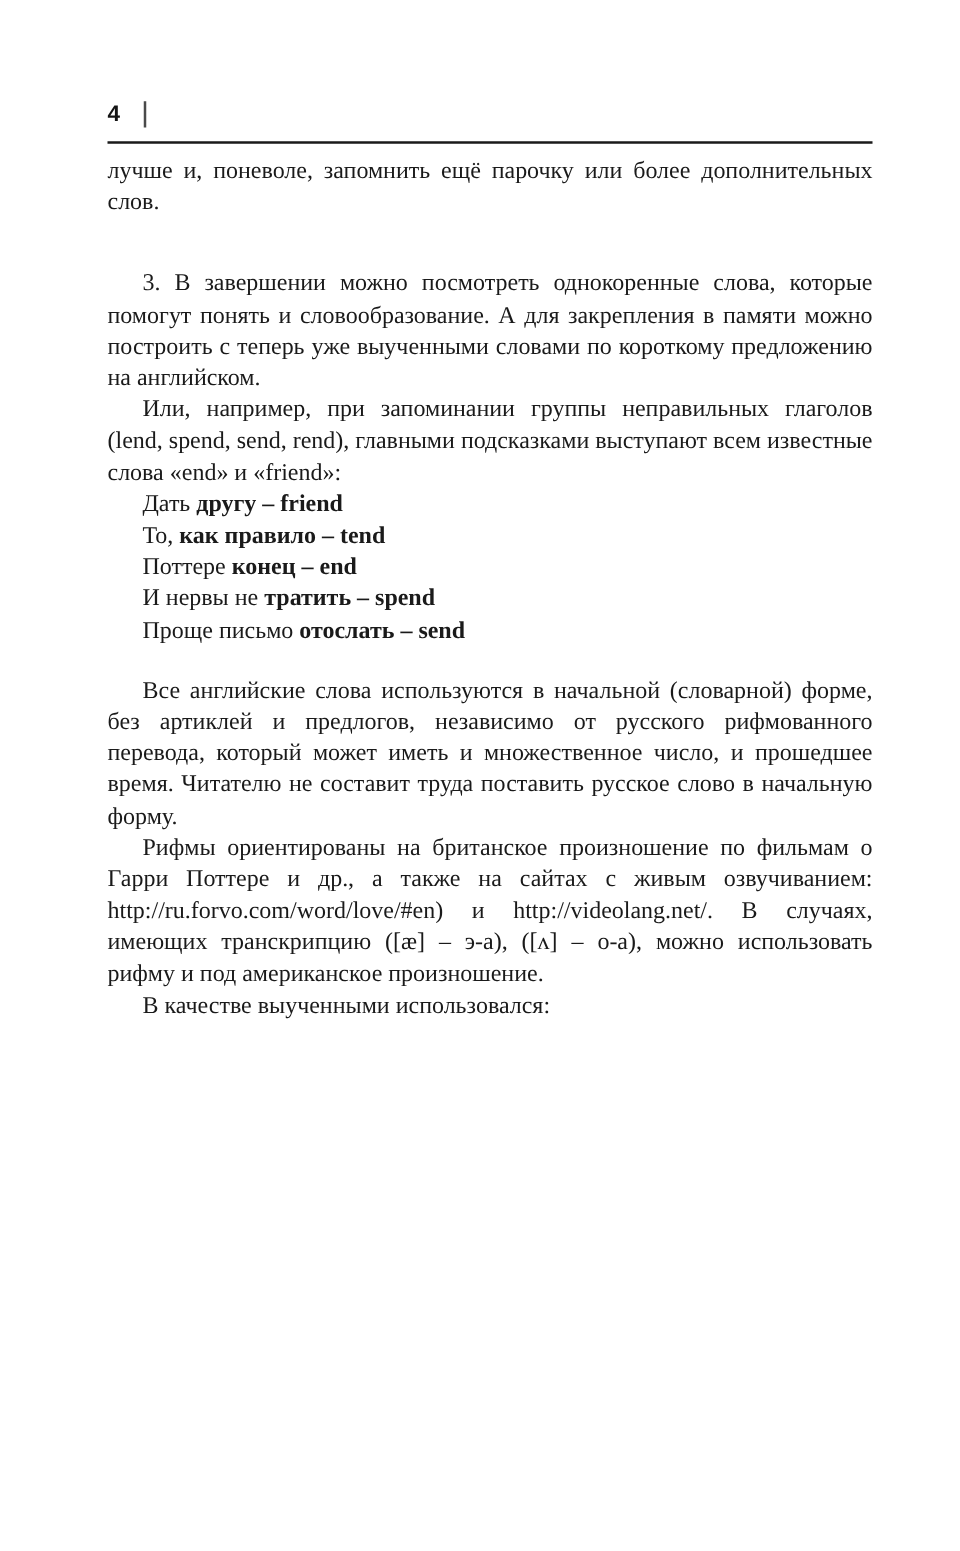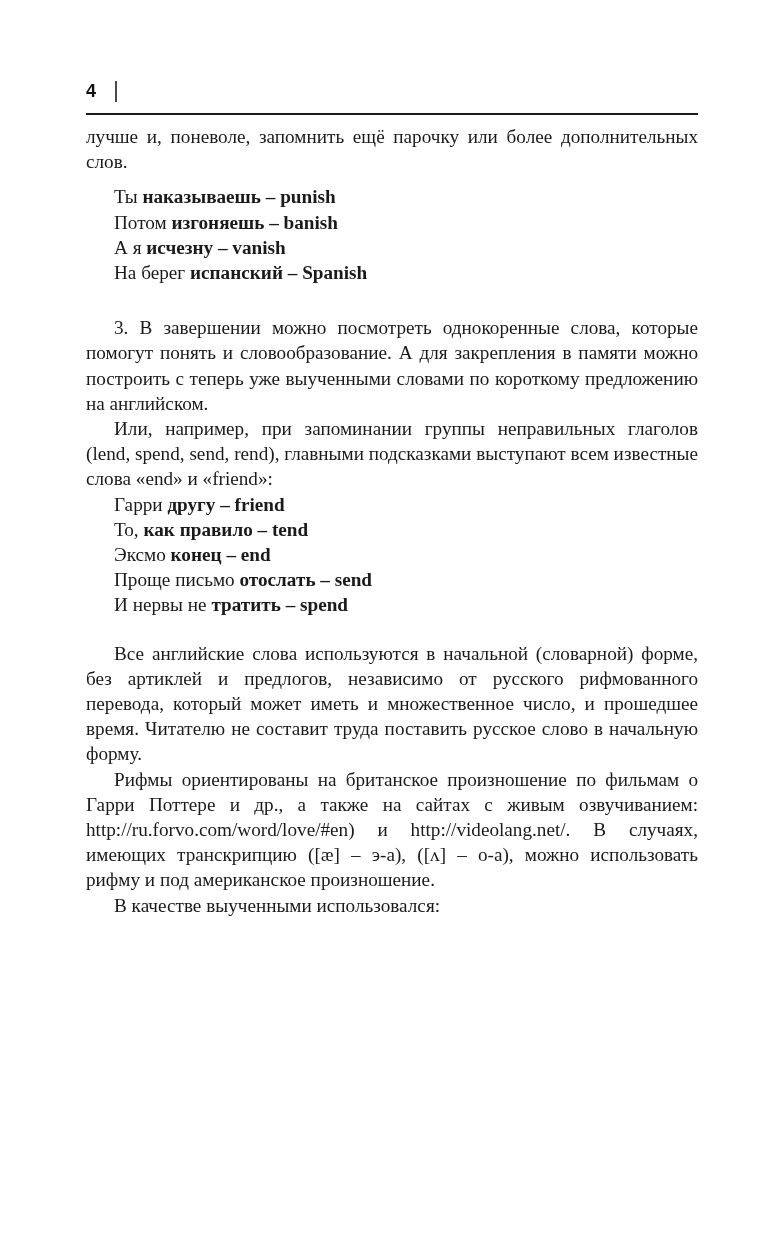--- a/index.html
+++ b/index.html
@@ -119,56 +119,42 @@
     <span class="folio-rule"></span>
   </div>
   <div class="head-rule"></div>
 
   <div class="content">
 
     <p class="para last-line-left">лучше и, поневоле, запомнить ещё парочку или более дополни­тельных слов.</p>
 
     <div class="gap-sm"></div>
 
-    <ul class="verse">
-      <li>
-        <span>Ты </span><b>наказываешь – punish</b>
-      </li>
-      <li>
-        <span>Потом </span><b>изгоняешь – banish</b>
-      </li>
-      <li>
-        <span>А я </span><b>исчезну – vanish</b>
-      </li>
-      <li>
-        <span>На берег </span><b>испанский – Spanish</b>
-      </li>
-    </ul>
 
     <div class="gap-lg"></div>
 
     <p class="para indent last-line-left">3. В завершении можно посмотреть однокоренные слова, ко­торые помогут понять и словообразование. А для закрепления в памяти можно построить с теперь уже выученными словами по короткому предложению на английском.</p>
 
     <p class="para indent last-line-left">Или, например, при запоминании группы неправильных гла­голов (lend, spend, send, rend), главными подсказками выступают всем известные слова «end» и «friend»:</p>
 
     <ul class="verse">
       <li>
-        <span>Гарри </span><b>другу – friend</b>
+        <span>Дать </span><b>другу – friend</b>
       </li>
       <li>
         <span>То, </span><b>как правило – tend</b>
       </li>
       <li>
-        <span>Эксмо </span><b>конец – end</b>
+        <span>Поттере </span><b>конец – end</b>
+      </li>
+      <li>
+        <span>И нервы не </span><b>тратить – spend</b>
       </li>
       <li>
         <span>Проще письмо </span><b>отослать – send</b>
-      </li>
-      <li>
-        <span>И нервы не </span><b>тратить – spend</b>
       </li>
     </ul>
 
     <div class="gap-md"></div>
 
     <p class="para indent last-line-left">Все английские слова используются в начальной (словарной) форме, без артиклей и предлогов, независимо от русского рифмо­ванного перевода, который может иметь и множественное число, и прошедшее время. Читателю не составит труда поставить рус­ское слово в начальную форму.</p>
 
     <p class="para indent last-line-left">Рифмы ориентированы на британское произношение по фильмам о Гарри Поттере и др., а также на сайтах с живым озвучи­ванием: http://ru.forvo.com/word/love/#en) и http://videolang.net/. В случаях, имеющих транскрипцию ([æ] – э-а), ([ʌ] – о-а), можно использовать рифму и под американское произношение.</p>
 
     <p class="para indent last-line-left">В качестве выученными использовался:</p>

